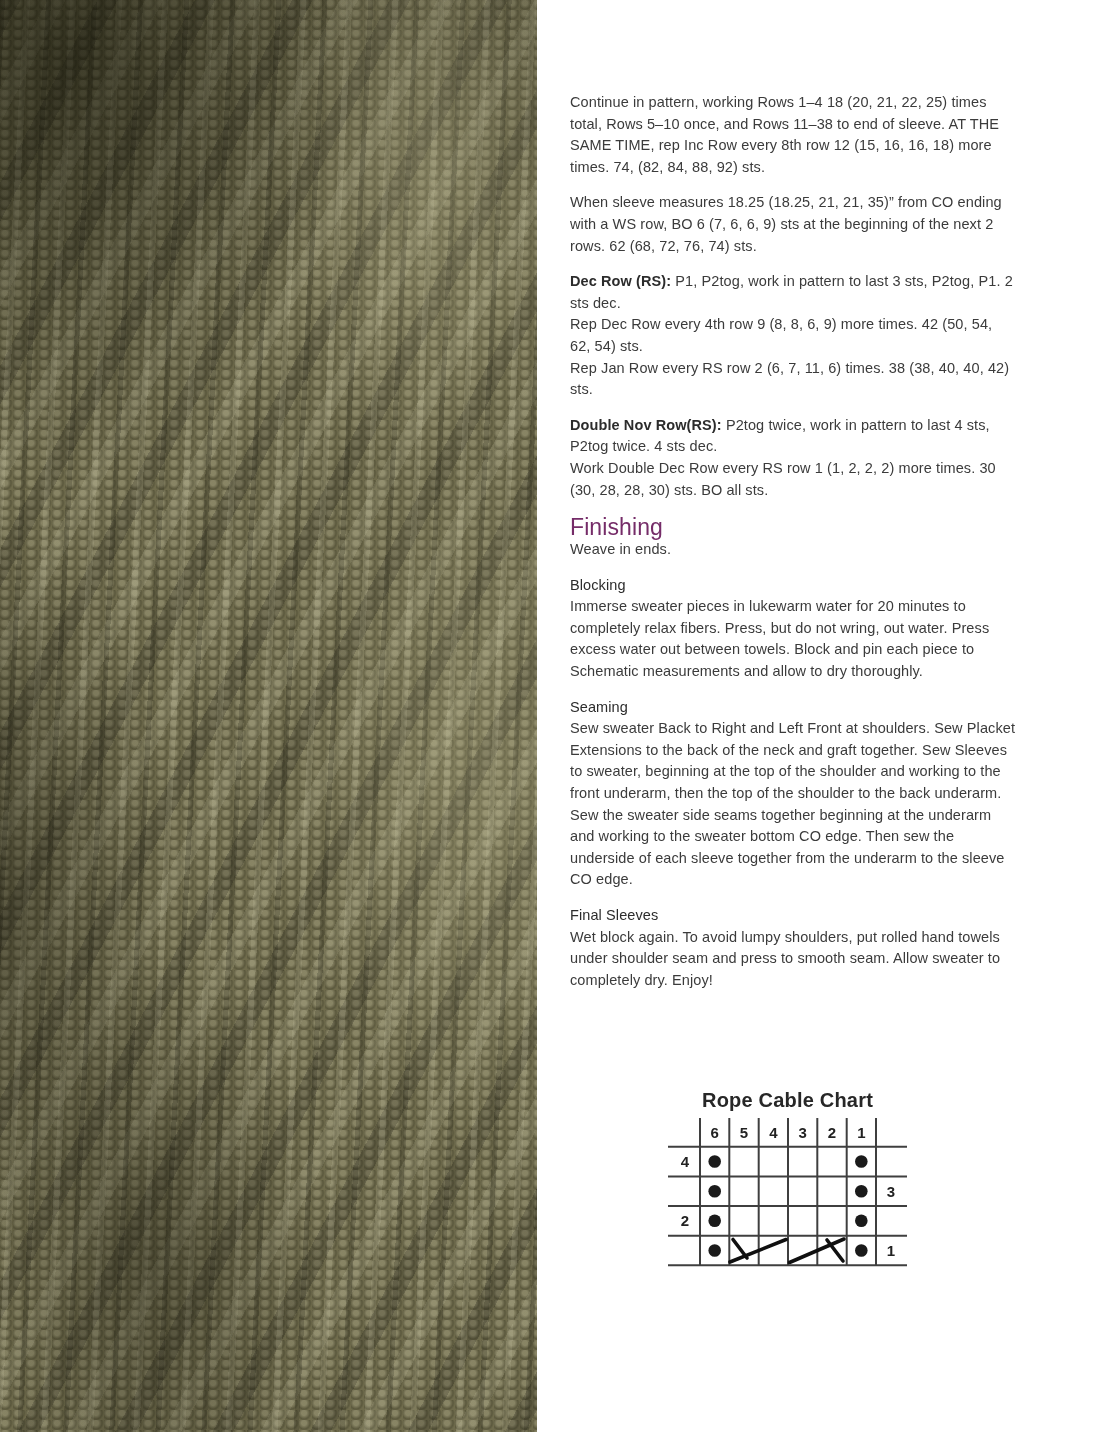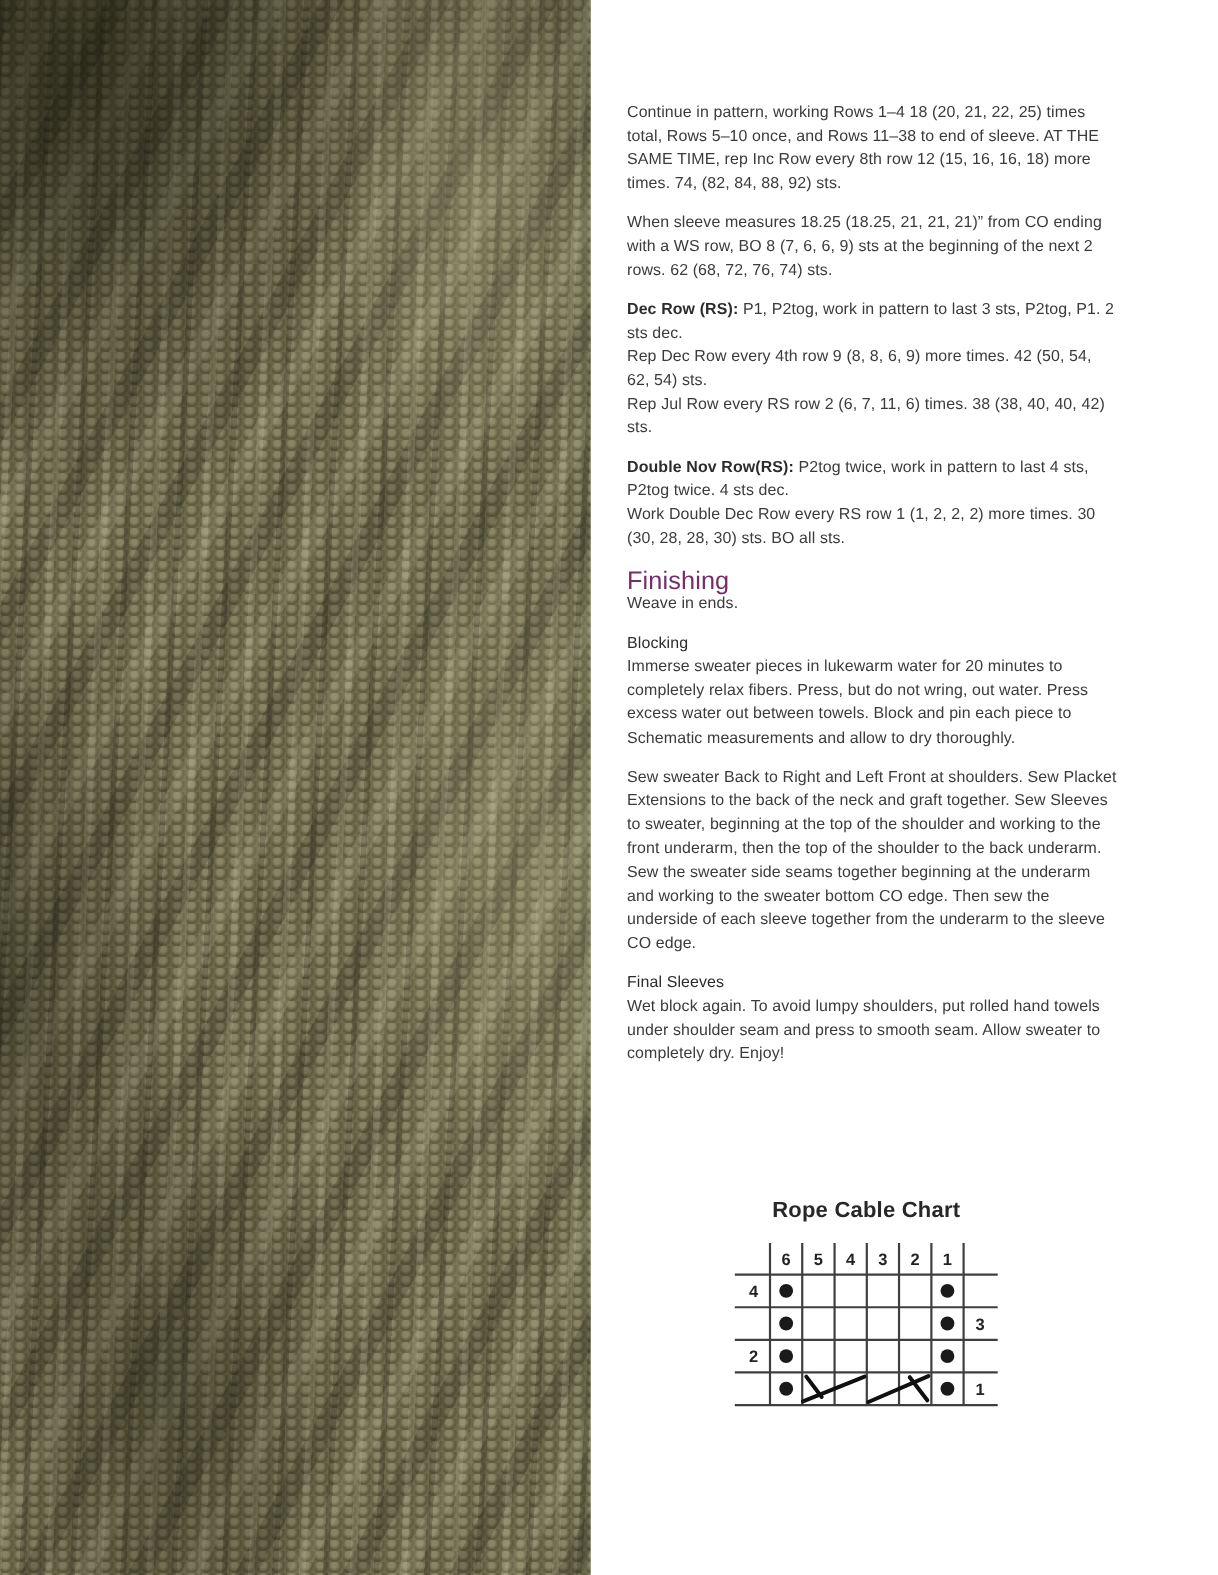--- a/index.html
+++ b/index.html
@@ -31,62 +31,63 @@
     font-size:14.5px;line-height:21.6px;letter-spacing:0.1px;}
   .para{margin:0 0 14px 0;}
   .para:last-child{margin-bottom:0;}
   b,.b{font-weight:bold;color:#2c2c2c;}
   h2.finishing{font-size:23px;line-height:24px;font-weight:400;color:#752c68;margin:0;}
   h3.sub{font-size:14.5px;line-height:21.6px;font-weight:normal;color:#2c2c2c;margin:0;}
 
   
   .chart{position:absolute;left:655px;top:1089px;width:265px;}
   .chart-title{font-size:20px;line-height:22px;font-weight:bold;color:#272727;text-align:center;
-    letter-spacing:0.2px;margin:0 0 16px 0;}
+    letter-spacing:0.2px;margin:0 0 4px 0;}
   .chart svg text{font-family:"Liberation Sans",sans-serif;font-size:15px;font-weight:bold;fill:#222222;}
 </style>
 </head>
 <body>
 
 <div class="page">
 
   <div class="photo">
     <div class="tex-bumps"></div>
     <div class="tex-pattern"></div>
     <div class="tex-shade"></div>
   </div>
 
   <div class="text-col">
 
     <p class="para">Continue in pattern, working Rows 1–4 18 (20, 21, 22, 25) times total, Rows 5–10 once, and Rows 11–38 to end of sleeve. AT THE SAME TIME, rep Inc Row every 8th row 12 (15, 16, 16, 18) more times. 74, (82, 84, 88, 92) sts.</p>
 
-    <p class="para">When sleeve measures 18.25 (18.25, 21, 21, 21)” from CO ending with a WS row, BO 8 (7, 6, 6, 9) sts at the beginning of the next 2 rows. 62 (68, 72, 76, 74) sts.</p>
+    <p class="para">When sleeve measures 18.25 (18.25, 21, 21, 35)” from CO ending with a WS row, BO 6 (7, 6, 6, 9) sts at the beginning of the next 2 rows. 62 (68, 72, 76, 74) sts.</p>
 
     <div class="para">
       <div><b>Dec Row (RS):</b> <span>P1, P2tog, work in pattern to last 3 sts, P2tog, P1. 2 sts dec.</span></div>
       <div>Rep Dec Row every 4th row 9 (8, 8, 6, 9) more times. 42 (50, 54, 62, 54) sts.</div>
-      <div>Rep Jul Row every RS row 2 (6, 7, 11, 6) times. 38 (38, 40, 40, 42) sts.</div>
+      <div>Rep Jan Row every RS row 2 (6, 7, 11, 6) times. 38 (38, 40, 40, 42) sts.</div>
     </div>
 
     <div class="para">
       <div><b>Double Nov Row(RS):</b> <span>P2tog twice, work in pattern to last 4 sts, P2tog twice. 4 sts dec.</span></div>
       <div>Work Double Dec Row every RS row 1 (1, 2, 2, 2) more times. 30 (30, 28, 28, 30) sts. BO all sts.</div>
     </div>
 
     <div class="para">
       <h2 class="finishing">Finishing</h2>
       <div>Weave in ends.</div>
     </div>
 
     <div class="para">
       <h3 class="sub">Blocking</h3>
       <div>Immerse sweater pieces in lukewarm water for 20 minutes to completely relax fibers. Press, but do not wring, out water. Press excess water out between towels. Block and pin each piece to Schematic measurements and allow to dry thoroughly.</div>
     </div>
 
     <div class="para">
+      <h3 class="sub">Seaming</h3>
       <div>Sew sweater Back to Right and Left Front at shoulders. Sew Placket Extensions to the back of the neck and graft together. Sew Sleeves to sweater, beginning at the top of the shoulder and working to the front underarm, then the top of the shoulder to the back underarm. Sew the sweater side seams together beginning at the underarm and working to the sweater bottom CO edge. Then sew the underside of each sleeve together from the underarm to the sleeve CO edge.</div>
     </div>
 
     <div class="para">
       <h3 class="sub">Final Sleeves</h3>
       <div>Wet block again. To avoid lumpy shoulders, put rolled hand towels under shoulder seam and press to smooth seam. Allow sweater to completely dry. Enjoy!</div>
     </div>
 
   </div>
 

